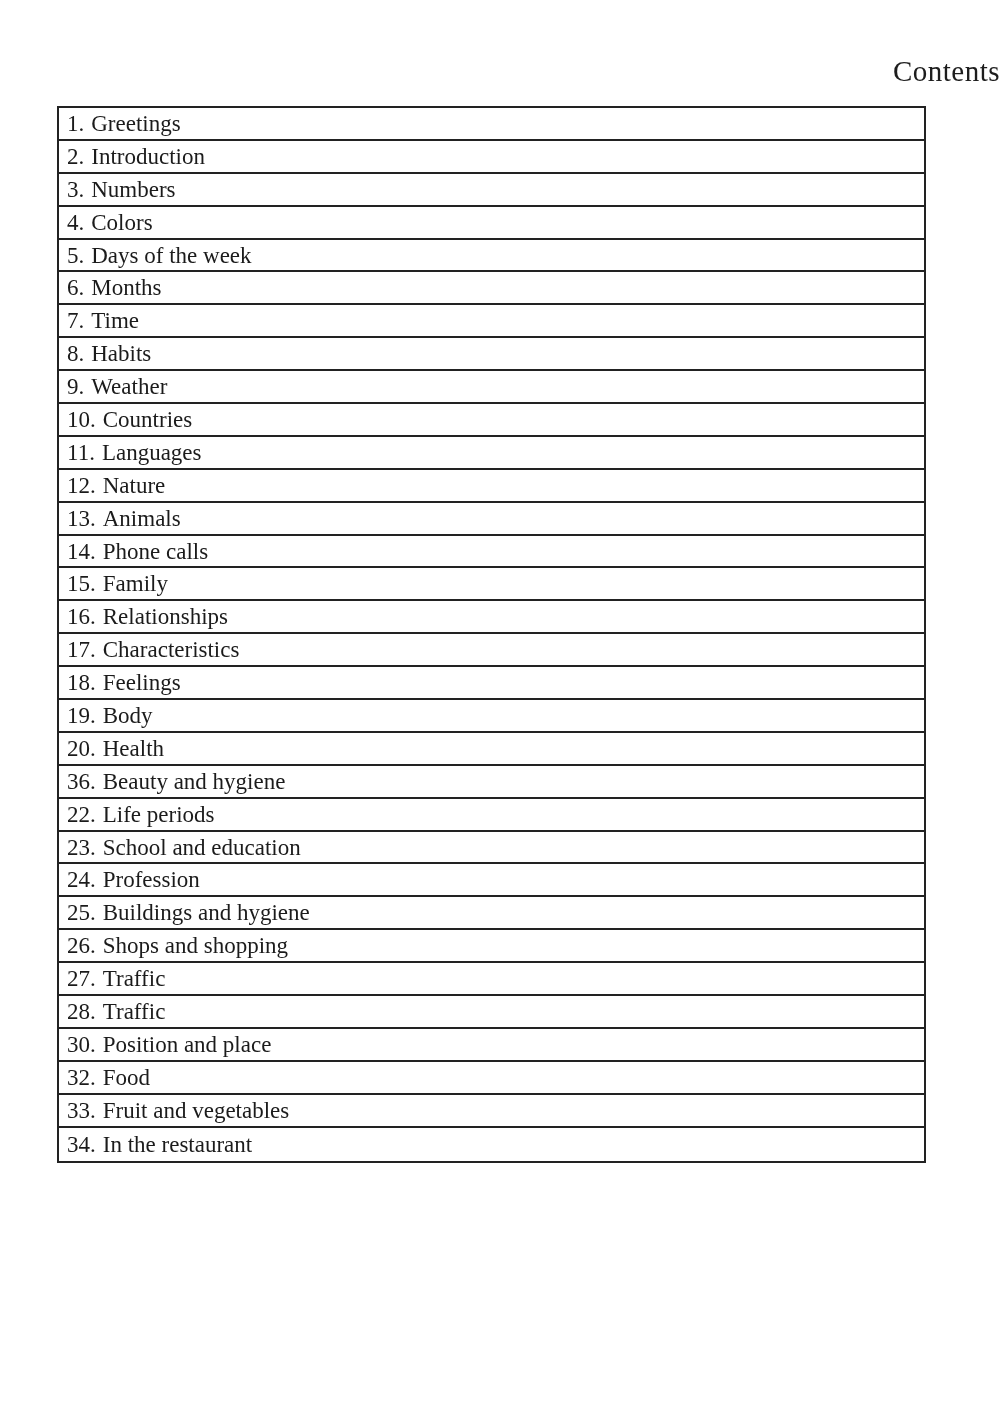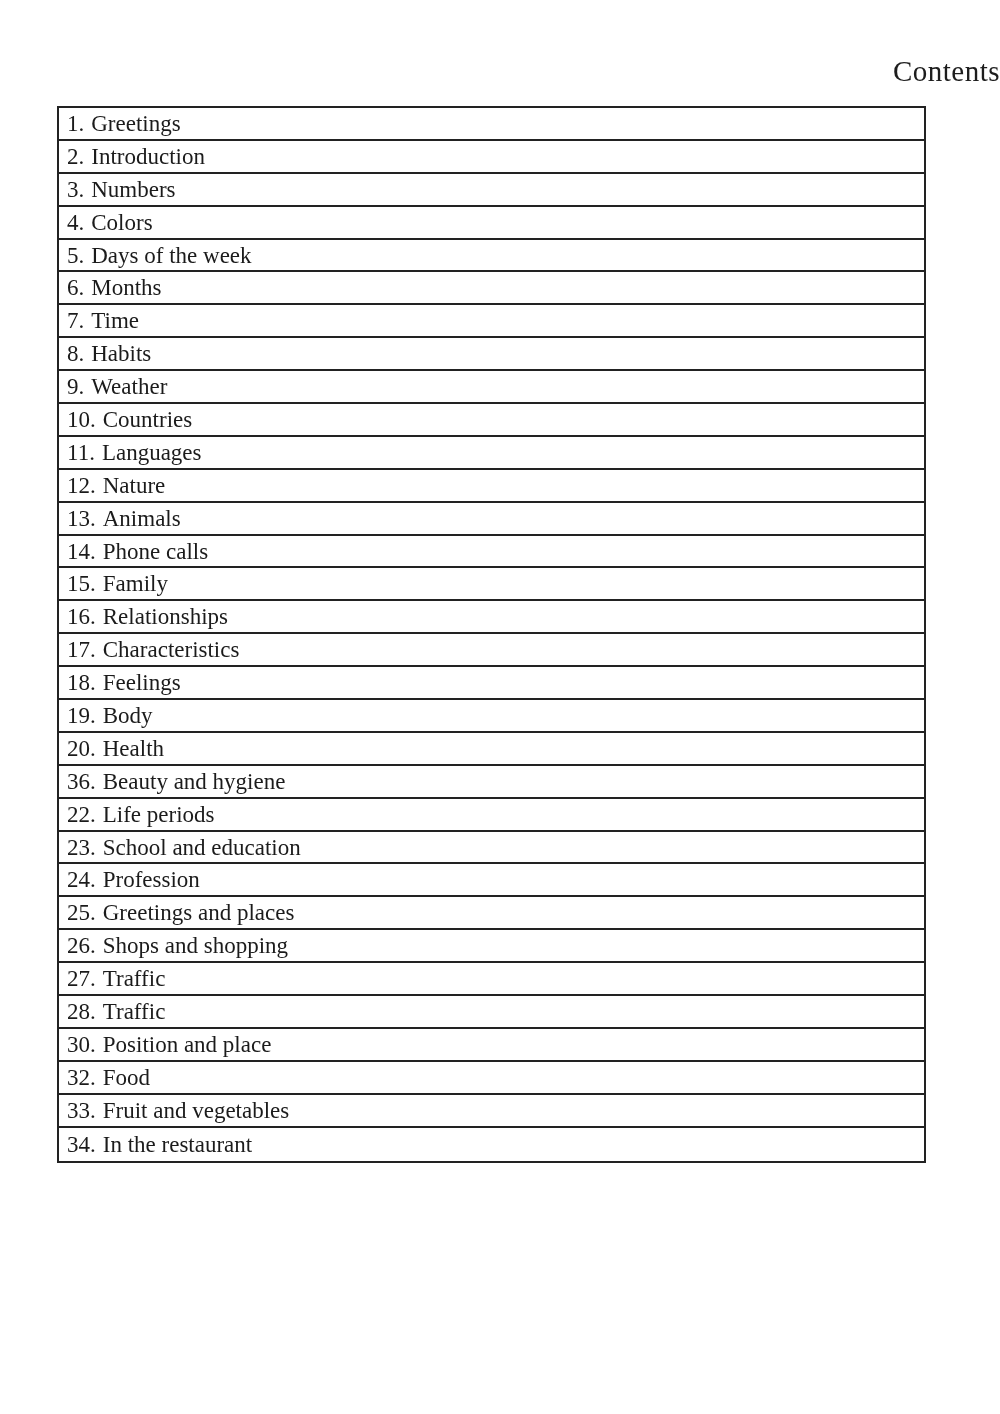--- a/index.html
+++ b/index.html
@@ -177,21 +177,21 @@
         <span class="label">School and education</span>
       </div>
 
       <div class="row">
         <span class="num">24.</span>
         <span class="label">Profession</span>
       </div>
 
       <div class="row">
         <span class="num">25.</span>
-        <span class="label">Greetings and places</span>
+        <span class="label">Buildings and hygiene</span>
       </div>
 
       <div class="row">
         <span class="num">26.</span>
         <span class="label">Shops and shopping</span>
       </div>
 
       <div class="row">
         <span class="num">27.</span>
         <span class="label">Traffic</span>

